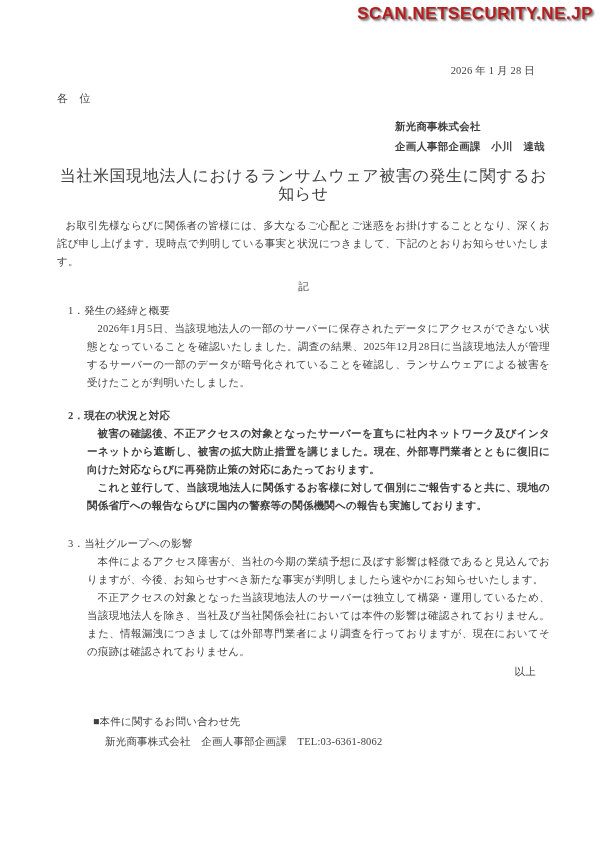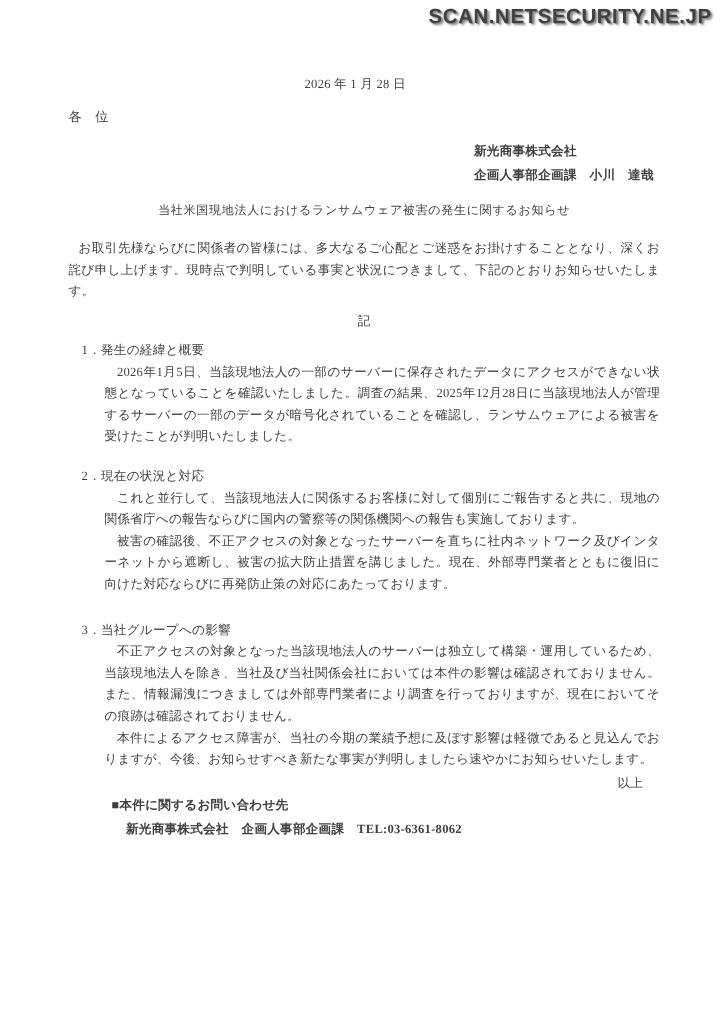--- a/index.html
+++ b/index.html
@@ -16,83 +16,83 @@
     color: #404040;
   }
   .watermark {
     position: absolute;
     top: 4px;
     right: 7px;
     font-family: "Liberation Sans", "DejaVu Sans", sans-serif;
     font-weight: bold;
     font-size: 17px;
     letter-spacing: 0.5px;
-    color: #404040;
+    color: #b91c1c;
     text-shadow: 2px 2px 2px #858585, 0 0 1px #b8b8b8, 1px 1px 0 #9a9a9a;
     user-select: none;
   }
   .content {
     padding: 62px 50px 0 57px;
     font-size: 10.5px;
     line-height: 18px;
     letter-spacing: 0.2px;
   }
   .date-line {
-    text-align: center;
+    text-align: right;
     margin-right: 15px;
   }
   .addressee {
     margin-top: 9px;
     font-size: 11px;
   }
   .sender-block {
     margin-top: 10px;
     margin-left: 338px;
     line-height: 20px;
     white-space: nowrap;
     font-weight: bold;
   }
   .doc-title {
     margin: 10px 0 0 0;
     text-align: center;
-    font-size: 10px;
+    font-size: 16px;
     font-weight: normal;
     letter-spacing: 0.6px;
   }
   .para {
     margin: 14px 0 0 0;
     text-indent: 0.8em;
     text-align: justify;
   }
   .para + .para {
     margin-top: 0;
   }
   .record-marker {
     margin-top: 7px;
     text-align: center;
   }
   .section { margin-top: 0; }
   .section-1 { margin-top: 6px; }
-  .section-2 { margin-top: 15px; }
+  .section-2 { margin-top: 15px; font-weight: bold; }
   .section-3 { margin-top: 20px; }
   .sec-heading {
     margin-left: 11px;
   }
   .sec-para {
     margin: 0 0 0 30px;
     text-indent: 1em;
     text-align: justify;
   }
   .closing {
     margin-top: 2px;
     margin-right: 14px;
     text-align: right;
   }
   .contact-block {
-    font-weight: bold;
+    margin-top: 32px;
   }
   .contact-heading {
     margin-left: 36px;
   }
   .contact-line {
     margin-left: 48px;
     margin-top: 2px;
   }
 </style>
 </head>
@@ -117,28 +117,28 @@
 
   <div class="record-marker">記</div>
 
   <div class="section section-1">
     <div class="sec-heading">1．発生の経緯と概要</div>
     <p class="sec-para">2026年1月5日、当該現地法人の一部のサーバーに保存されたデータにアクセスができない状態となっていることを確認いたしました。調査の結果、2025年12月28日に当該現地法人が管理するサーバーの一部のデータが暗号化されていることを確認し、ランサムウェアによる被害を受けたことが判明いたしました。</p>
   </div>
 
   <div class="section section-2">
     <div class="sec-heading">2．現在の状況と対応</div>
+    <p class="sec-para">被害の確認後、不正アクセスの対象となったサーバーを直ちに社内ネットワーク及びインターネットから遮断し、被害の拡大防止措置を講じました。現在、外部専門業者とともに復旧に向けた対応ならびに再発防止策の対応にあたっております。</p>
     <p class="sec-para">これと並行して、当該現地法人に関係するお客様に対して個別にご報告すると共に、現地の関係省庁への報告ならびに国内の警察等の関係機関への報告も実施しております。</p>
-    <p class="sec-para">被害の確認後、不正アクセスの対象となったサーバーを直ちに社内ネットワーク及びインターネットから遮断し、被害の拡大防止措置を講じました。現在、外部専門業者とともに復旧に向けた対応ならびに再発防止策の対応にあたっております。</p>
   </div>
 
   <div class="section section-3">
     <div class="sec-heading">3．当社グループへの影響</div>
+    <p class="sec-para">本件によるアクセス障害が、当社の今期の業績予想に及ぼす影響は軽微であると見込んでおりますが、今後、お知らせすべき新たな事実が判明しましたら速やかにお知らせいたします。</p>
     <p class="sec-para">不正アクセスの対象となった当該現地法人のサーバーは独立して構築・運用しているため、当該現地法人を除き、当社及び当社関係会社においては本件の影響は確認されておりません。また、情報漏洩につきましては外部専門業者により調査を行っておりますが、現在においてその痕跡は確認されておりません。</p>
-    <p class="sec-para">本件によるアクセス障害が、当社の今期の業績予想に及ぼす影響は軽微であると見込んでおりますが、今後、お知らせすべき新たな事実が判明しましたら速やかにお知らせいたします。</p>
   </div>
 
   <div class="closing">以上</div>
 
   <div class="contact-block">
     <div class="contact-heading">■本件に関するお問い合わせ先</div>
     <div class="contact-line">新光商事株式会社　企画人事部企画課　TEL:03-6361-8062</div>
   </div>
 
 </div>

